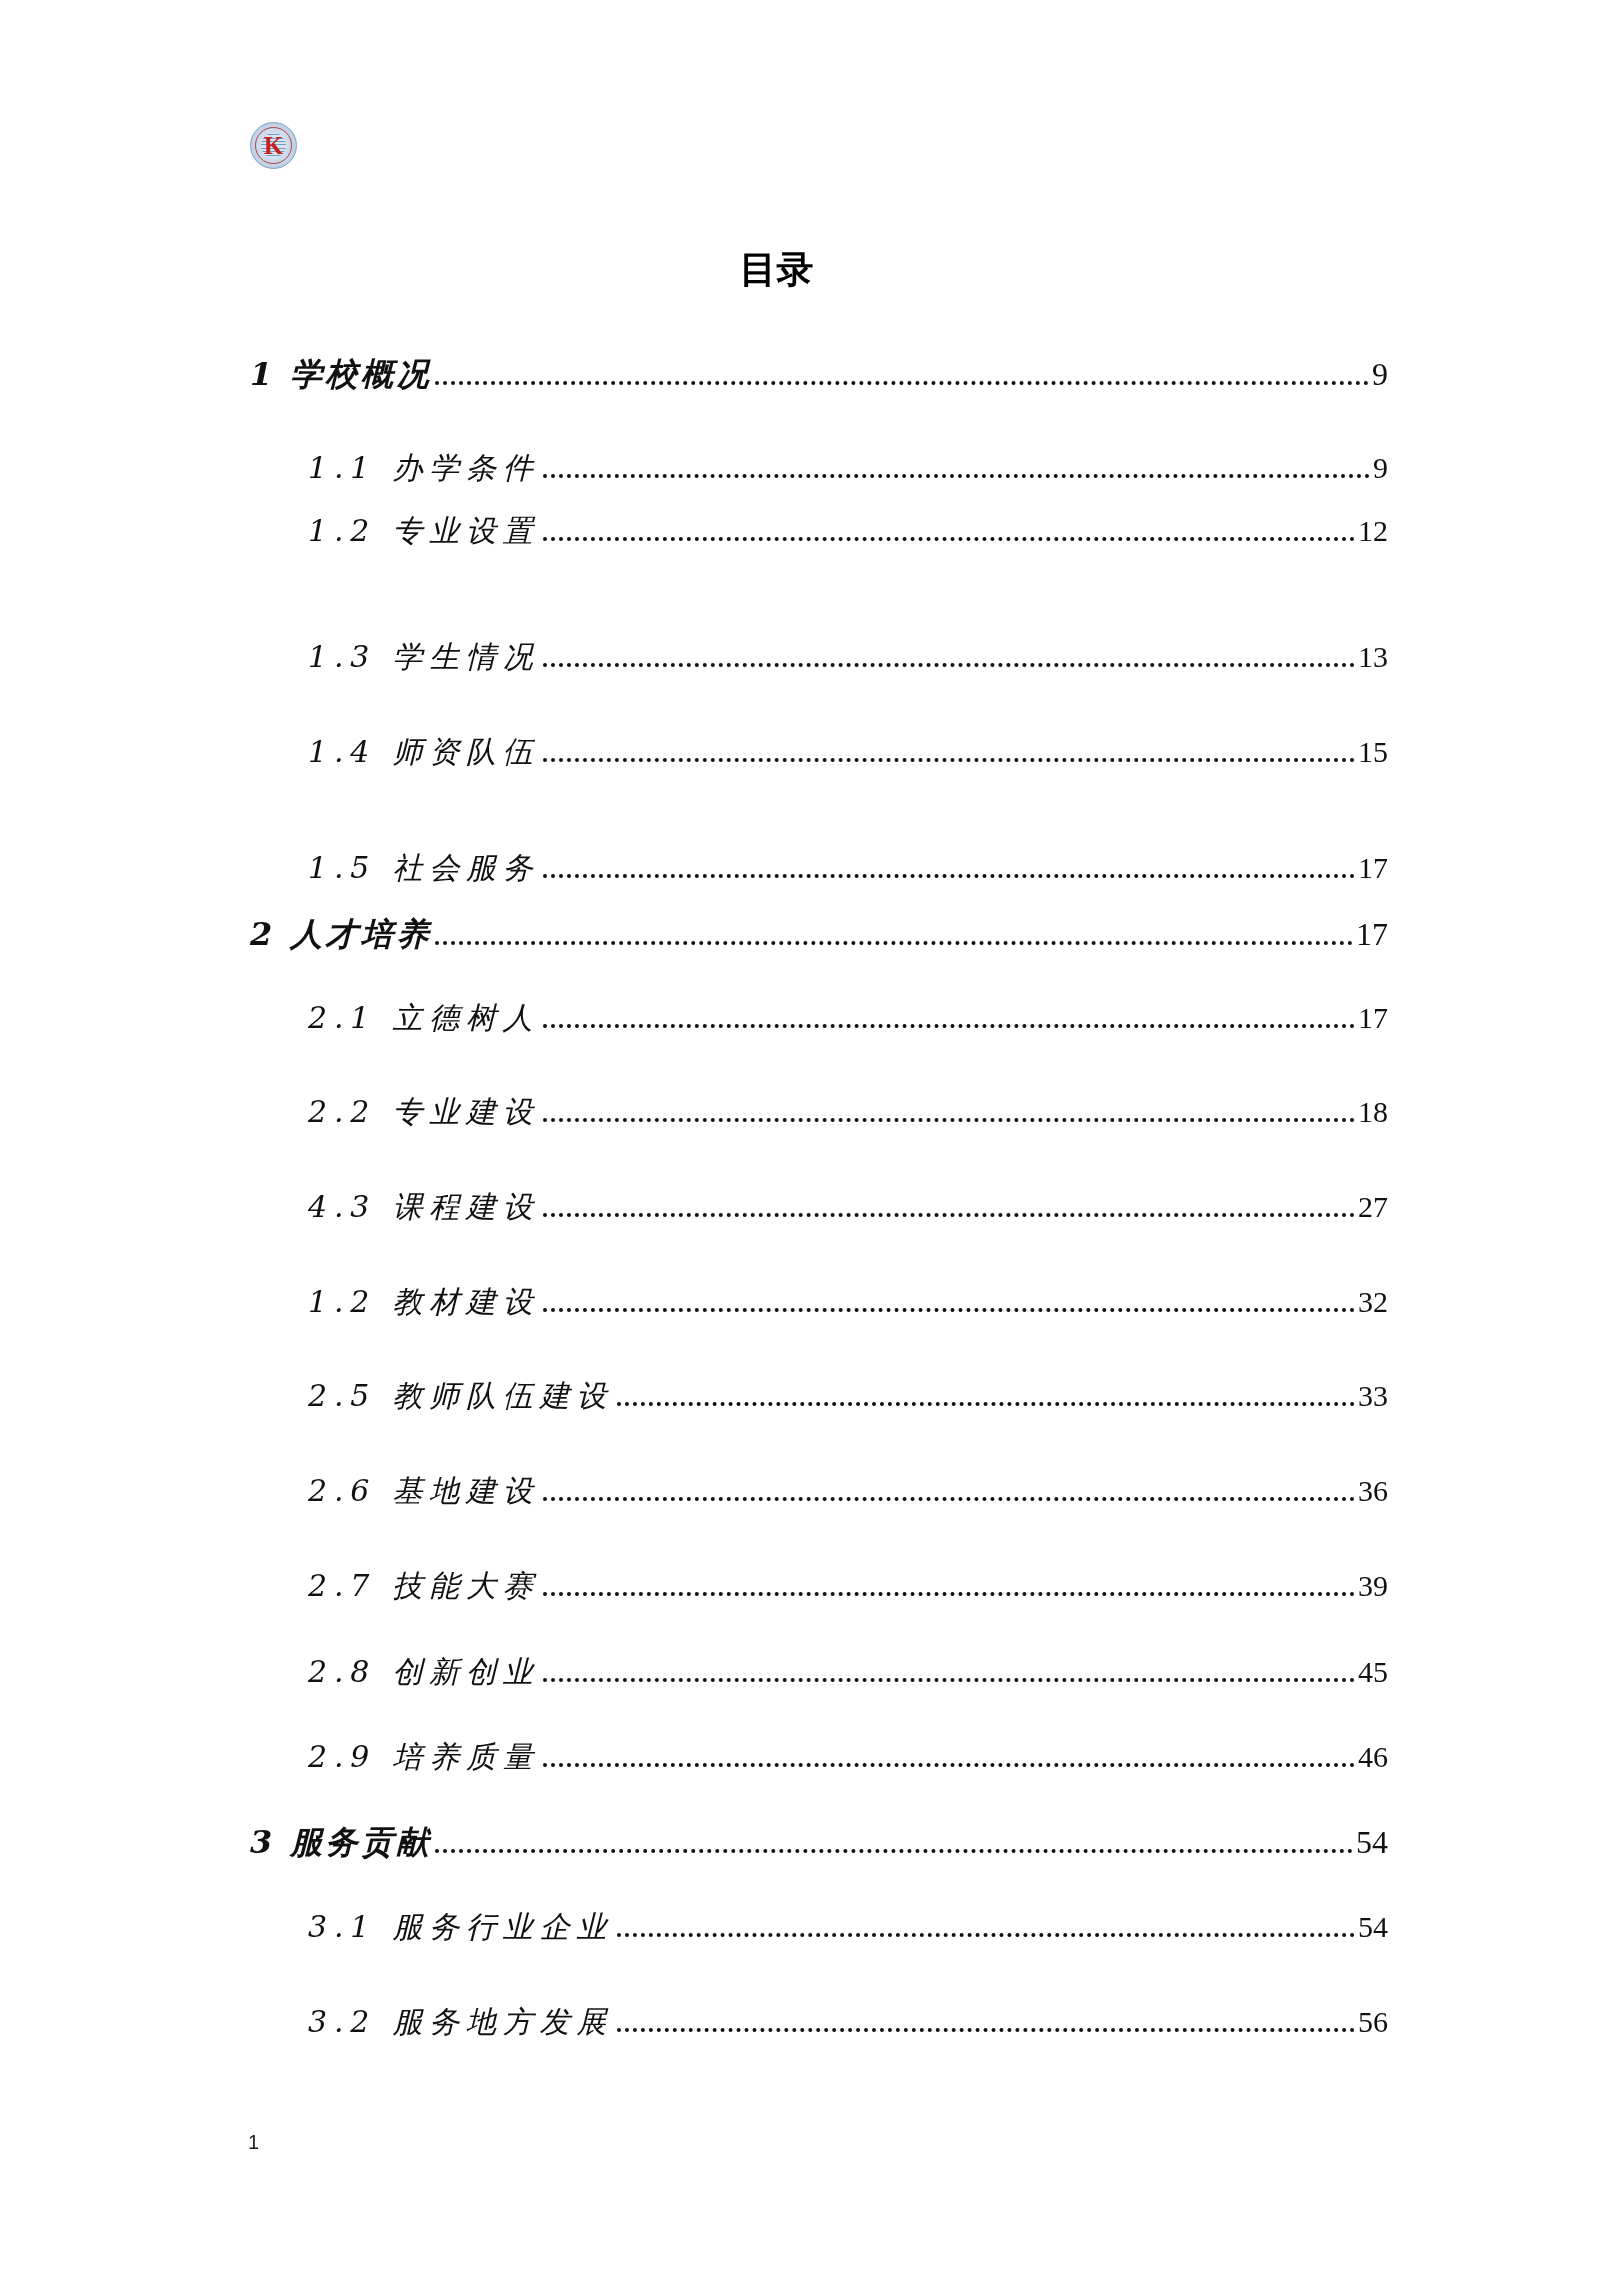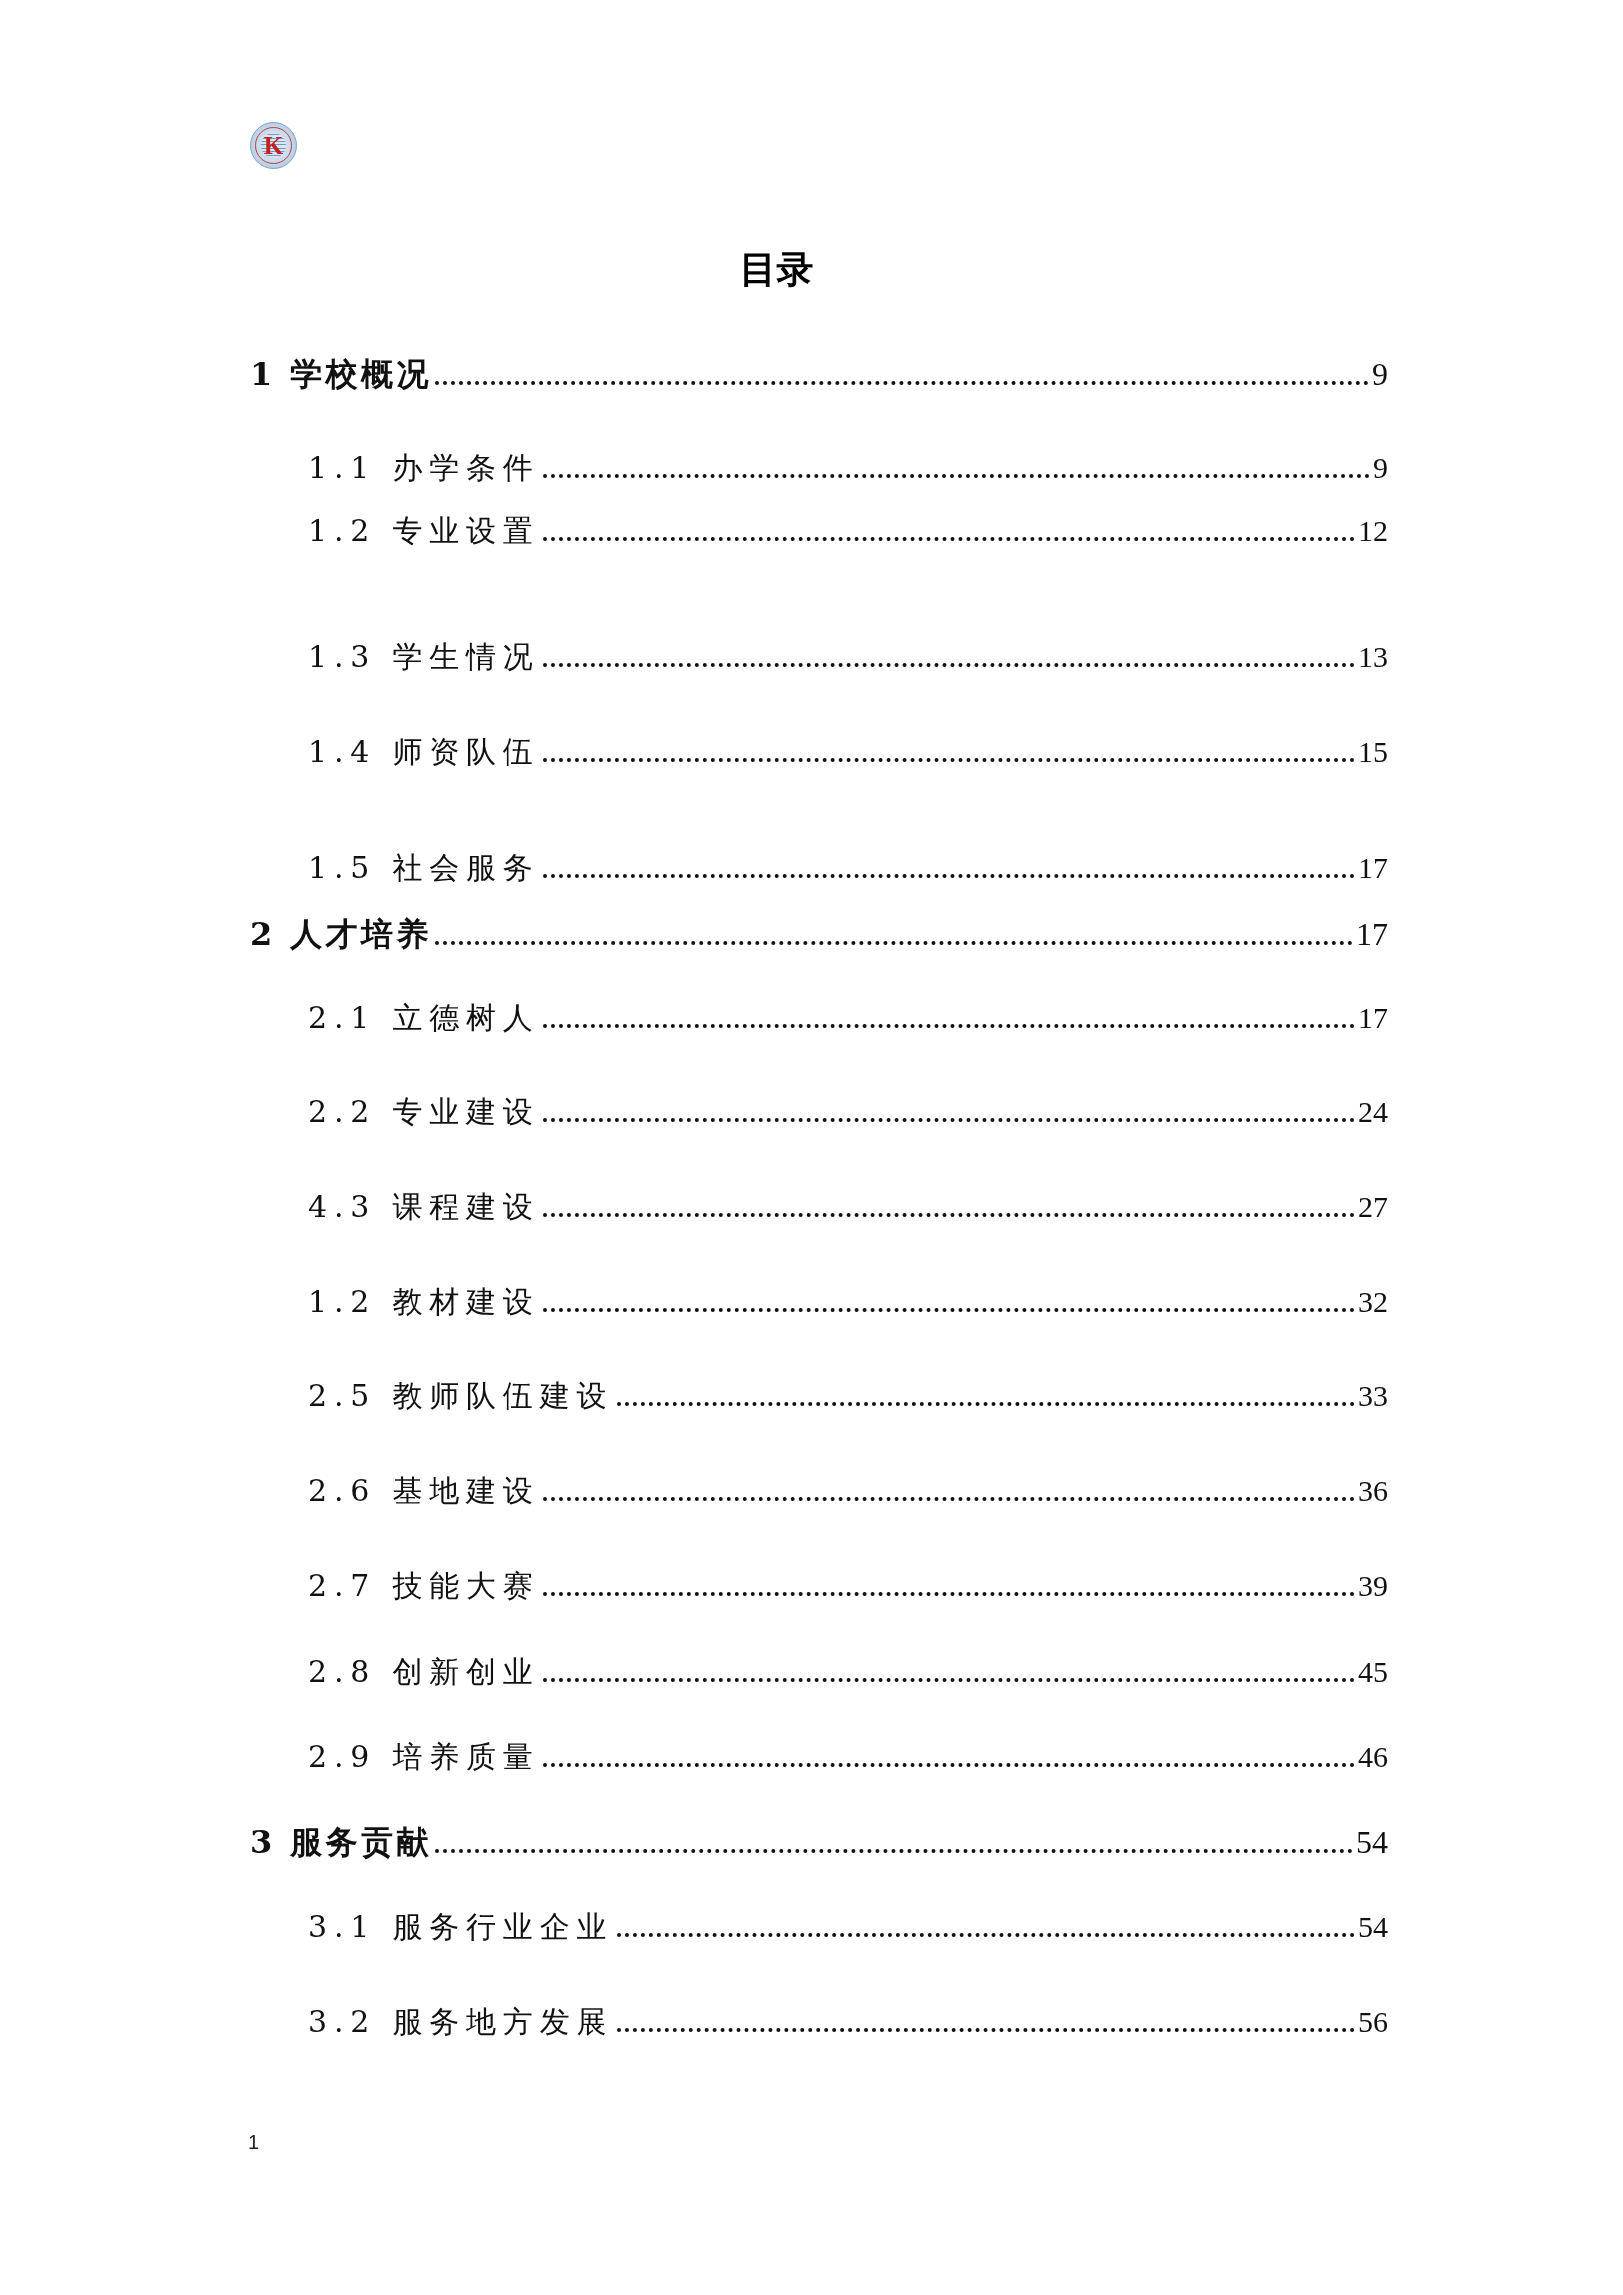--- a/index.html
+++ b/index.html
@@ -9,21 +9,21 @@
           background: radial-gradient(circle, #e8eff7 0%, #c6d6e8 60%, #9fb7d4 100%); border: 1.7px solid #7fa2c8; box-sizing: border-box; }
   .logo .ring { position: absolute; inset: 4.2px; border-radius: 50%; border: 1.7px solid #b04040; }
   .logo .globe { position: absolute; inset: 10px; border-radius: 50%; background: repeating-linear-gradient(0deg, #d9e6f2 0 2.5px, #6f9bc7 2.5px 3.4px); }
   .logo .k { position: absolute; left: 0; right: 0; top: 8.5px; text-align: center; font-family: "Liberation Serif", serif; font-weight: bold; font-size: 25px; color: #c81e1e; }
   .header-title { font-family: "DejaVu Serif", serif; font-size: 21px; letter-spacing: 1.7px; color: #222; padding-bottom: 1.7px; }
   .toc-title { position: absolute; left: 0; width: 1553px; top: 245px; text-align: center; font-family: "DejaVu Sans", sans-serif; font-weight: bold; font-size: 37px; color: #000; }
   .toc { position: absolute; left: 0; top: 0; width: 1623px; }
   .entry { position: absolute; display: flex; align-items: baseline; right: 235px; font-family: "DejaVu Serif", serif; color: #111; }
   .entry.l1 { left: 250px; font-size: 32px; font-weight: bold; letter-spacing: 3.4px; }
   .entry.l2 { left: 308px; font-size: 30px; letter-spacing: 6.8px; }
-  .entry .label { white-space: nowrap; }
+  .entry .label { white-space: nowrap; font-style: italic; }
   .entry .leader { flex: 1; border-bottom: 4.2px dotted #111; margin: 0 3.4px 6.8px 3.4px; height: 0; }
   .entry .page { white-space: nowrap; font-family: "Liberation Serif", serif; letter-spacing: 0; font-weight: normal; }
   .footer-page { position: absolute; left: 248px; top: 2131px; font-family: "Liberation Sans", sans-serif; font-size: 20px; color: #222; }
 </style>
 </head>
 <body>
 
 <div class="header">
   <div class="logo">
     <div class="ring"></div>
@@ -71,21 +71,21 @@
     <span class="page">17</span>
   </div>
   <div class="entry l2" style="top:998px">
     <span class="label">2.1 立德树人</span>
     <span class="leader"></span>
     <span class="page">17</span>
   </div>
   <div class="entry l2" style="top:1092px">
     <span class="label">2.2 专业建设</span>
     <span class="leader"></span>
-    <span class="page">24</span>
+    <span class="page">18</span>
   </div>
   <div class="entry l2" style="top:1187px">
     <span class="label">4.3 课程建设</span>
     <span class="leader"></span>
     <span class="page">27</span>
   </div>
   <div class="entry l2" style="top:1282px">
     <span class="label">1.2 教材建设</span>
     <span class="leader"></span>
     <span class="page">32</span>

